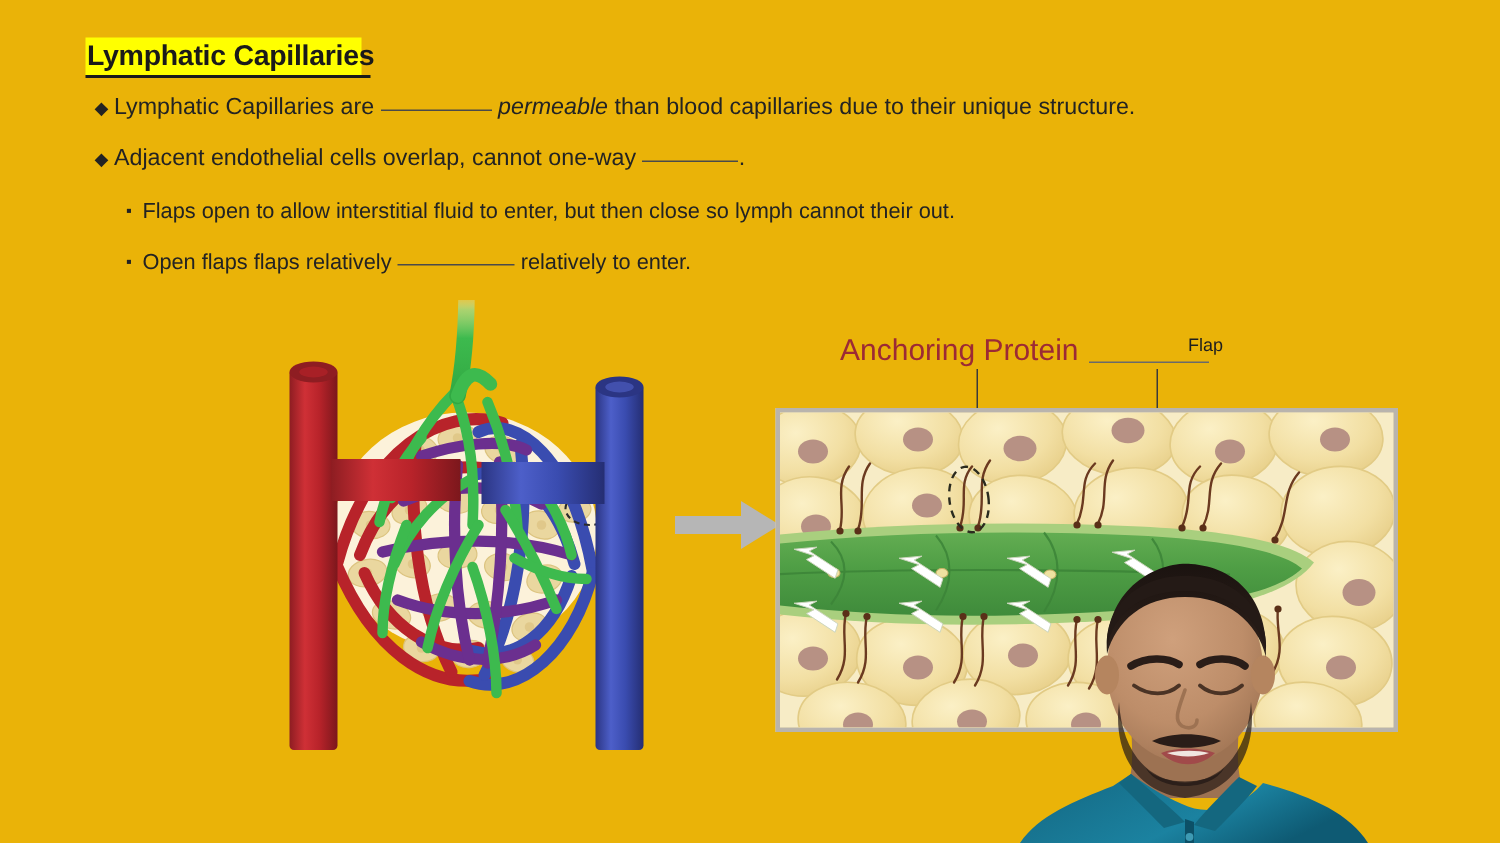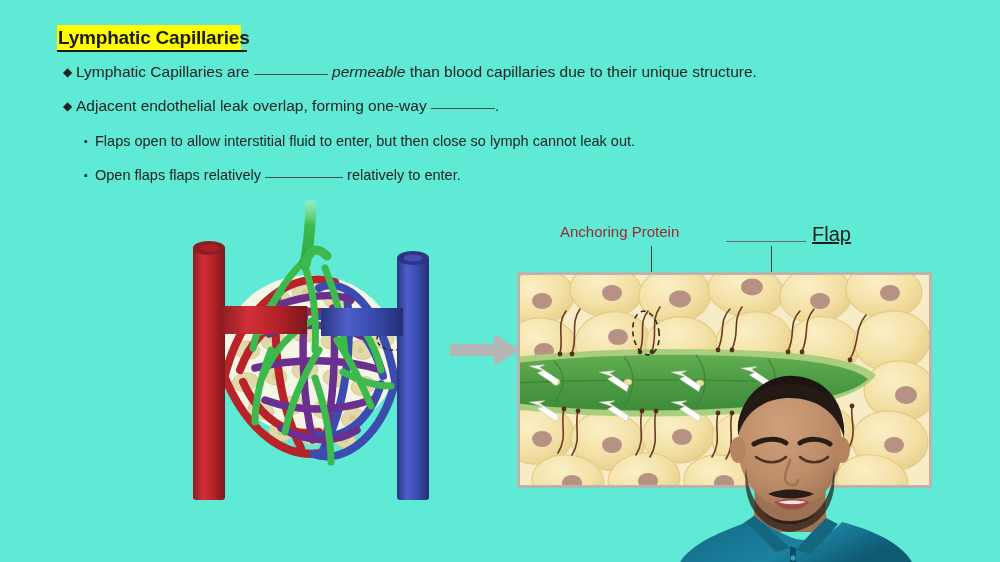--- a/index.html
+++ b/index.html
@@ -7,21 +7,21 @@
     padding: 0;
     background: #ffffff;
   }
   body {
     font-family: "Liberation Sans", sans-serif;
   }
   #slide {
     position: relative;
     width: 1000px;
     height: 562px;
-    background: #5eead4;
+    background: #eab308;
     overflow: hidden;
   }
 
   
   #title-wrap {
     position: absolute;
     left: 57px;
     top: 25px;
     height: 26px;
   }
@@ -104,32 +104,31 @@
     top: 330px;
     width: 72px;
     height: 40px;
   }
 
   
   #label-anchoring {
     position: absolute;
     left: 560px;
     top: 223px;
-    font-size: 15px;
+    font-size: 20px;
     color: #9c2a35;
     white-space: nowrap;
   }
   #label-flap {
     position: absolute;
-    left: 812px;
+    left: 792px;
     top: 223px;
-    font-size: 20px;
+    font-size: 12px;
     color: #1f1f1f;
     white-space: nowrap;
-    text-decoration: underline;
   }
   #label-flap-blank {
     position: absolute;
     left: 726px;
     top: 241px;
     width: 80px;
     height: 0;
     border-bottom: 1.6px solid #6a6a6a;
   }
   .leader {
@@ -180,28 +179,28 @@
       <span>Lymphatic Capillaries are</span>
       <span class="blank w1"></span>
       <i>permeable</i>
       <span>than blood capillaries due to their unique structure.</span>
     </span>
   </div>
 
   <div class="bullet-row lvl1" style="top:96px;">
     <span class="b-marker-diamond">◆</span>
     <span class="b-text">
-      <span>Adjacent endothelial leak overlap, forming one-way</span>
+      <span>Adjacent endothelial cells overlap, cannot one-way</span>
       <span class="blank w2"></span><span>.</span>
     </span>
   </div>
 
   <div class="bullet-row lvl2" style="top:131px;">
     <span class="b-marker-dot">▪</span>
-    <span class="b-text">Flaps open to allow interstitial fluid to enter, but then close so lymph cannot leak out.</span>
+    <span class="b-text">Flaps open to allow interstitial fluid to enter, but then close so lymph cannot their out.</span>
   </div>
 
   <div class="bullet-row lvl2" style="top:165px;">
     <span class="b-marker-dot">▪</span>
     <span class="b-text">
       <span>Open flaps flaps relatively</span>
       <span class="blank w3"></span>
       <span>relatively to enter.</span>
     </span>
   </div>

